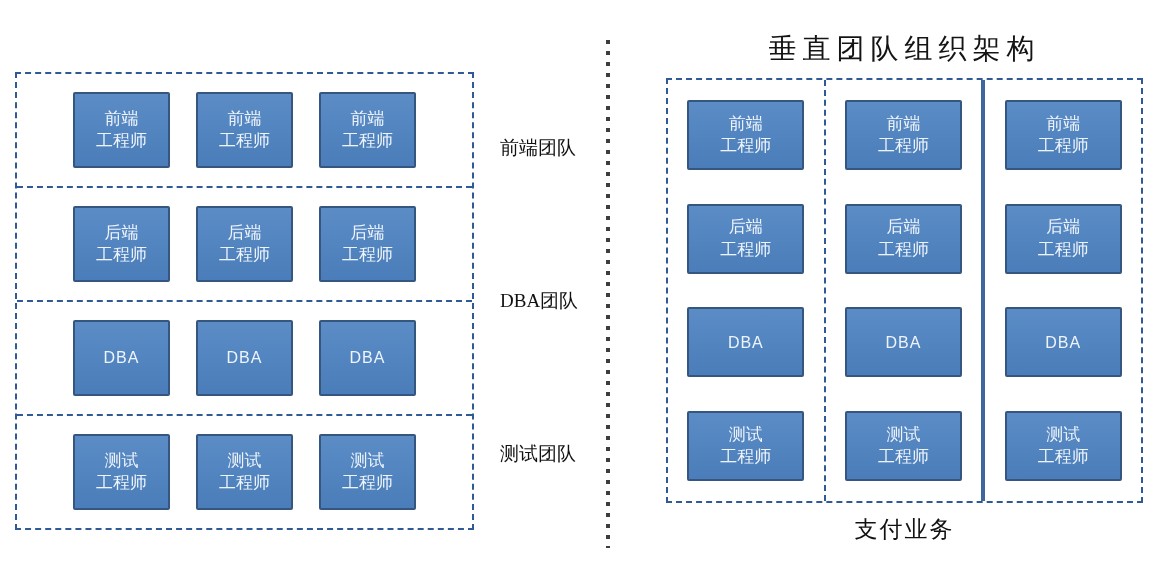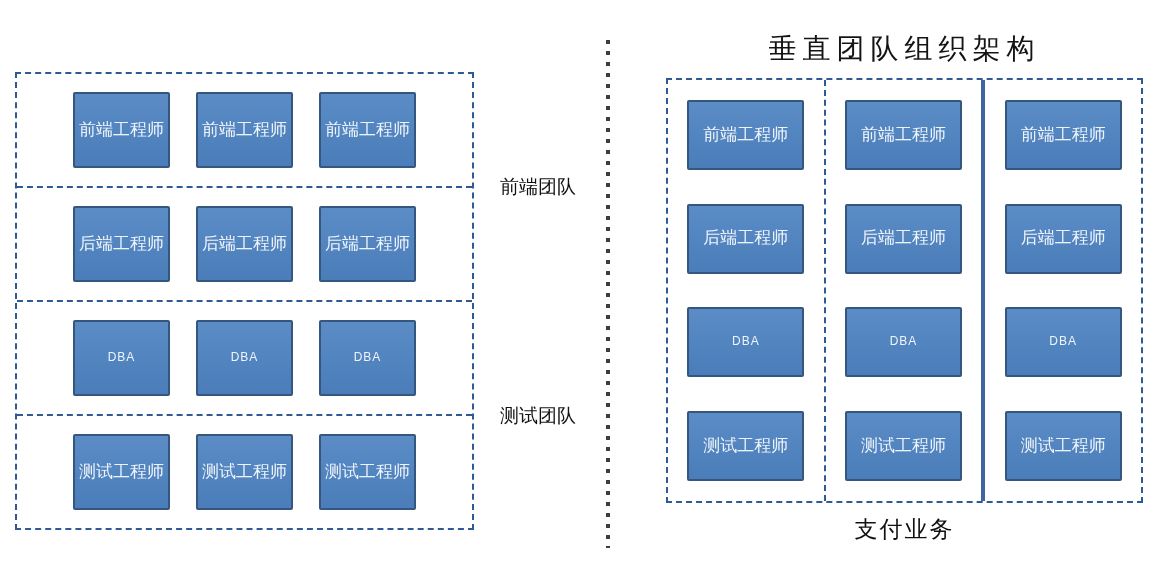--- a/index.html
+++ b/index.html
@@ -42,31 +42,31 @@
   }
   .h-row + .h-row { border-top: 2px dashed #2f5a96; }
 
   .role-box {
     width: 97px; height: 76px;
     box-sizing: border-box;
     background: linear-gradient(180deg, #5b8cc6 0%, #4a7db9 100%);
     border: 2px solid #35567f;
     border-radius: 2px;
     display: flex;
-    flex-direction: row;
+    flex-direction: column;
     align-items: center;
     justify-content: center;
     color: #eef4fb;
     font-size: 17px;
     line-height: 1.32;
     text-align: center;
   }
   .role-box.dba {
     font-family: "Liberation Sans", sans-serif;
-    font-size: 12px;
+    font-size: 16px;
     letter-spacing: 1px;
   }
 
   .h-labels {
     position: absolute;
     left: 500px; top: 72px;
     width: 104px; height: 458px;
     display: flex;
     flex-direction: column;
   }
@@ -184,20 +184,21 @@
       <div class="role-box">
         <div>测试</div>
         <div>工程师</div>
       </div>
     </div>
 
   </div>
 
   <div class="h-labels">
     <div class="h-label">前端团队</div>
+    <div class="h-label">DBA团队</div>
     <div class="h-label">测试团队</div>
   </div>
 
   <div class="center-divider"></div>
 
   <div class="diagram-title right-title">垂直团队组织架构</div>
 
   <div class="v-container">
 
     <div class="v-col">

